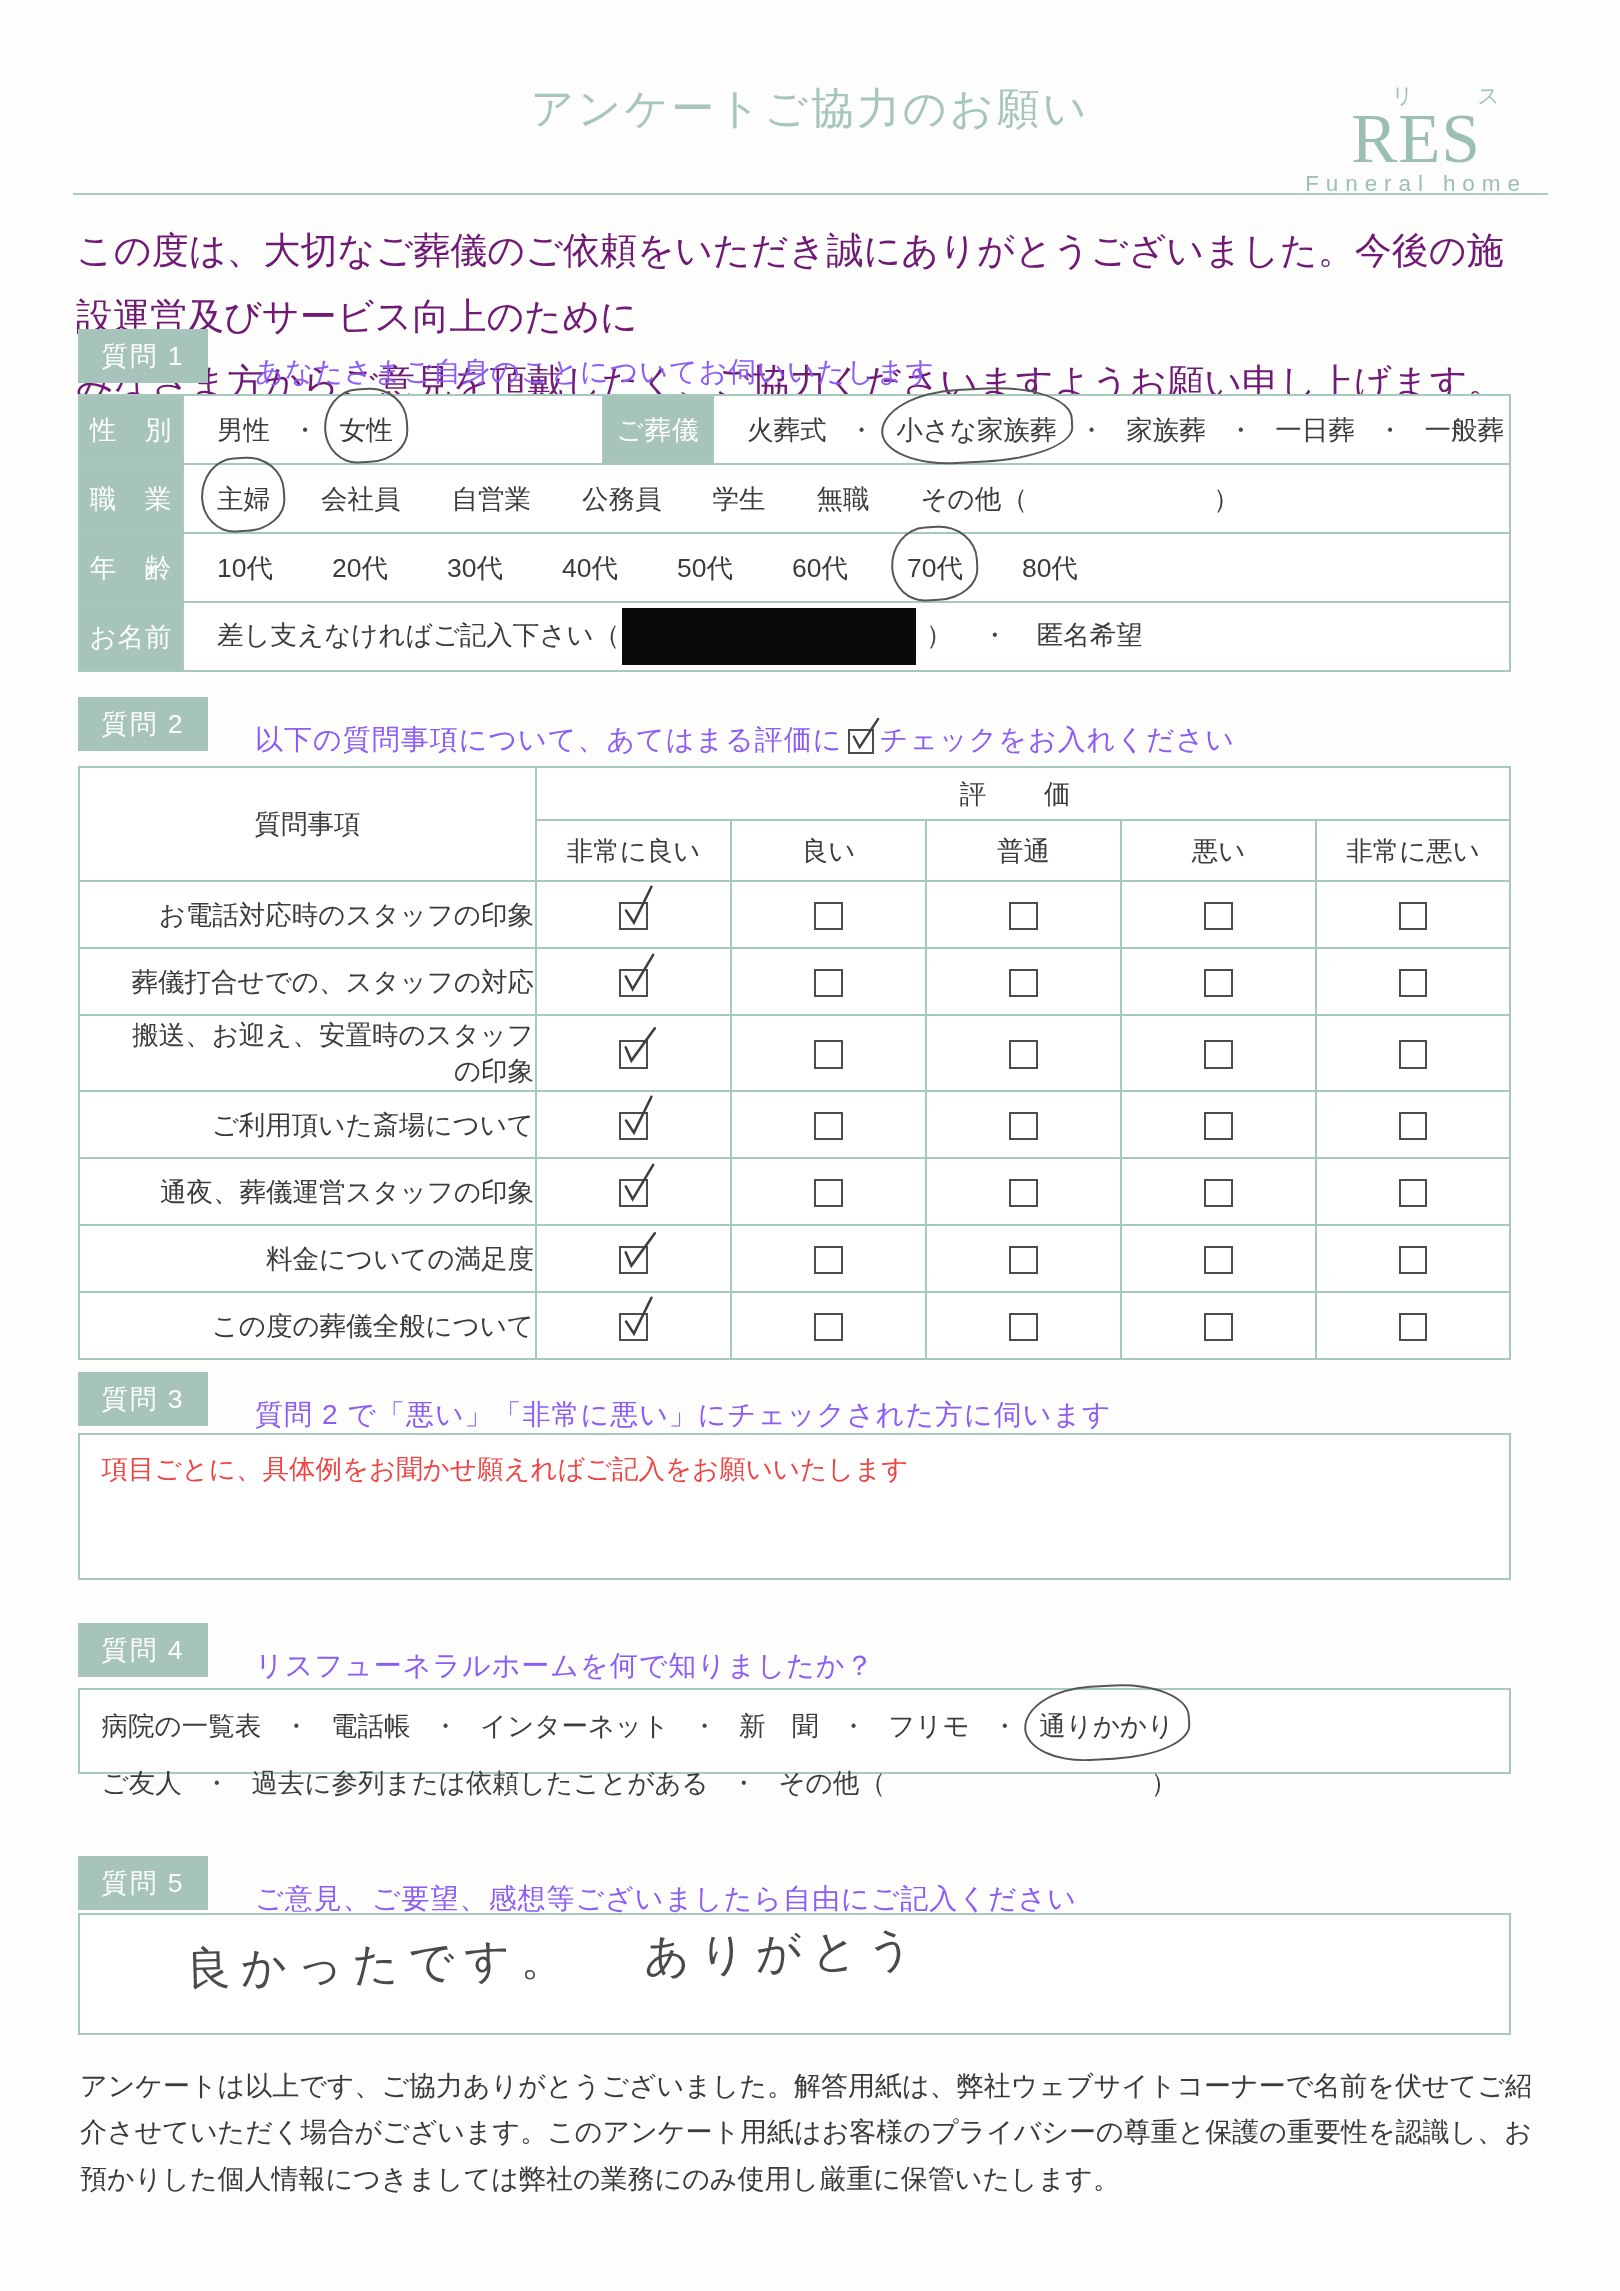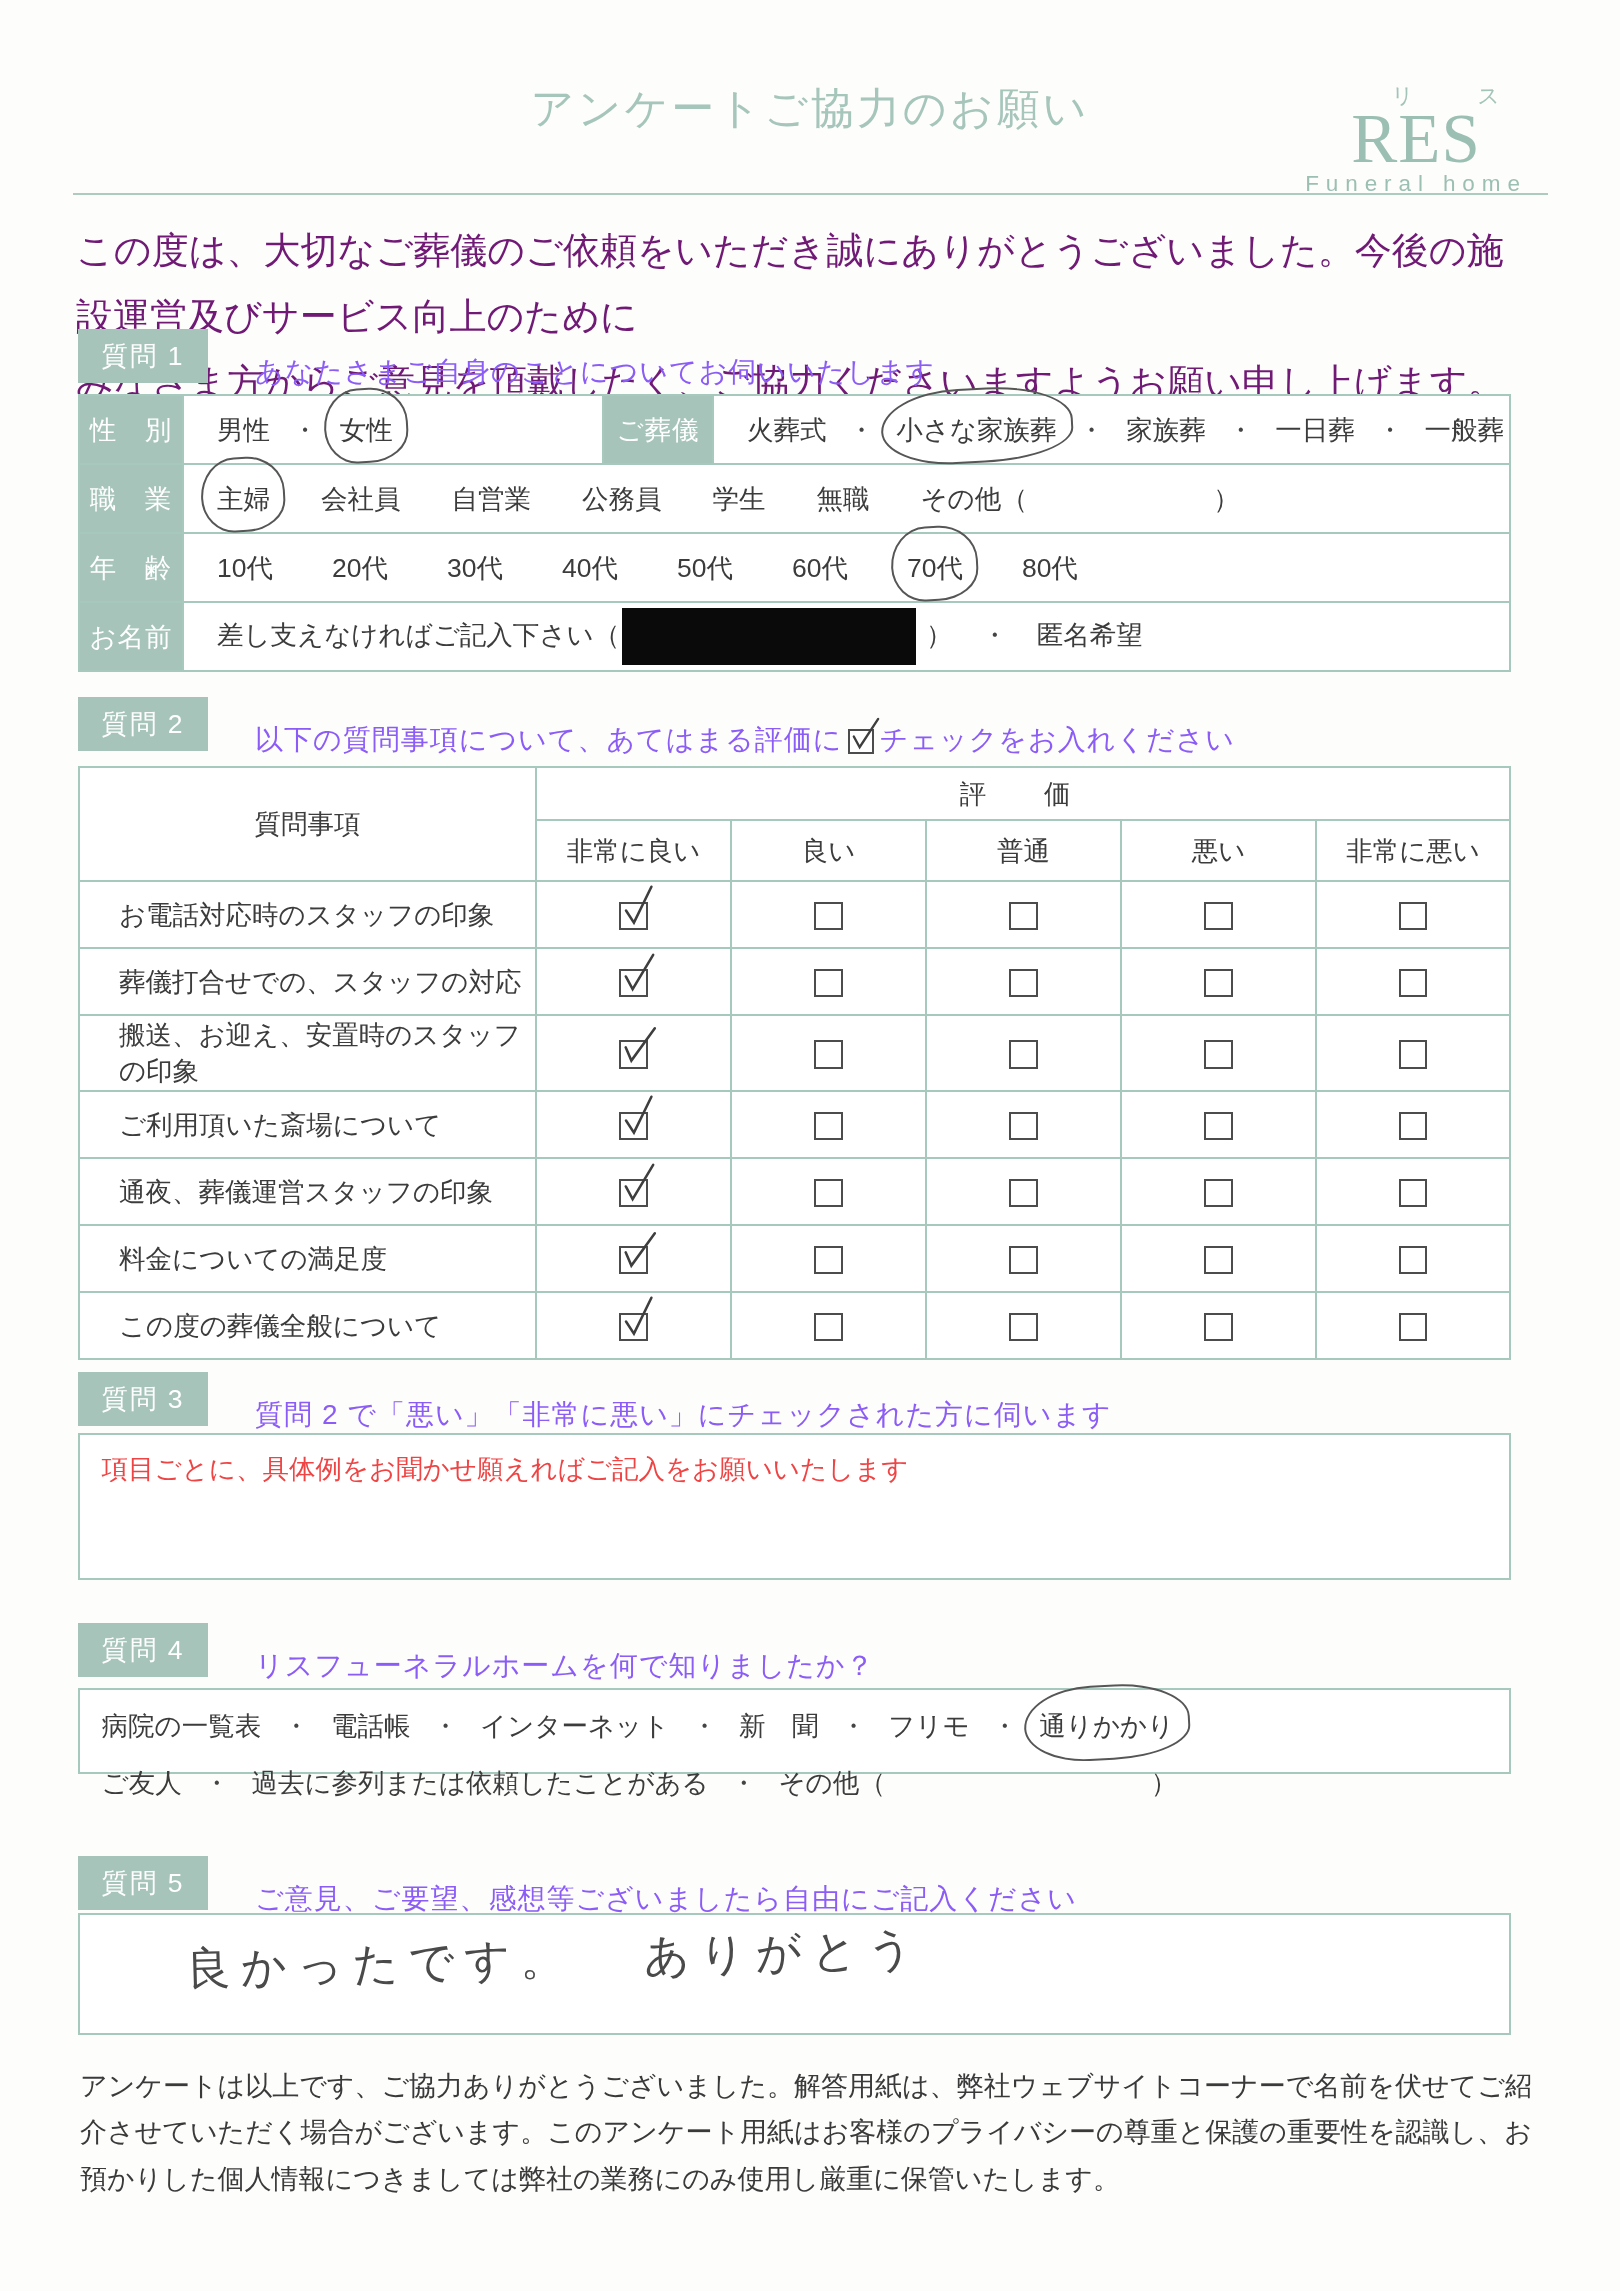--- a/index.html
+++ b/index.html
@@ -38,21 +38,21 @@
     content:"";position:absolute;left:-15.7px;right:-15.7px;top:-23.5px;bottom:-15.7px;
     border:2.5px solid #565656;border-radius:48% 52% 55% 45% / 62% 55% 48% 55%;
     transform:rotate(-3deg);pointer-events:none;
   }
   .redact{display:inline-block;width:294px;height:57px;background:#0a0a0a;vertical-align:middle;margin:0 9.8px 0 2px;}
   
   .t2{position:absolute;top:766px;left:78px;width:1433px;table-layout:fixed;}
   .t2 td{border:2px solid #a7c9bd;font-size:26.5px;text-align:center;vertical-align:middle;background:#fff;}
   .t2 .ghead{height:49px;letter-spacing:15.7px;}
   .t2 .shead td{height:57px;}
-  .t2 td.item{text-align:left;padding-left:39px;height:63px;}
+  .t2 td.item{text-align:right;padding-left:39px;height:63px;}
   .checkbox{display:inline-block;width:24.5px;height:24.5px;border:2.2px solid #4c4c4c;position:relative;background:#fff;vertical-align:middle;}
   .checkbox svg{position:absolute;left:-4.9px;top:-18.6px;overflow:visible;pointer-events:none;}
   .inline-check{width:21.6px;height:21.6px;margin:0 5.9px;}
   .inline-check svg{left:-3.9px;top:-13.7px;}
   
   .freebox{position:absolute;left:78px;width:1433px;border:2px solid #a7c9bd;background:#fff;box-sizing:border-box;}
   .freebox .hint{padding:15.7px 21.6px;font-size:26.5px;color:#ef4444;}
   .optline{padding:0 21.6px;font-size:26.5px;height:57px;display:flex;align-items:center;}
   .optline .option{flex:none;}
   

